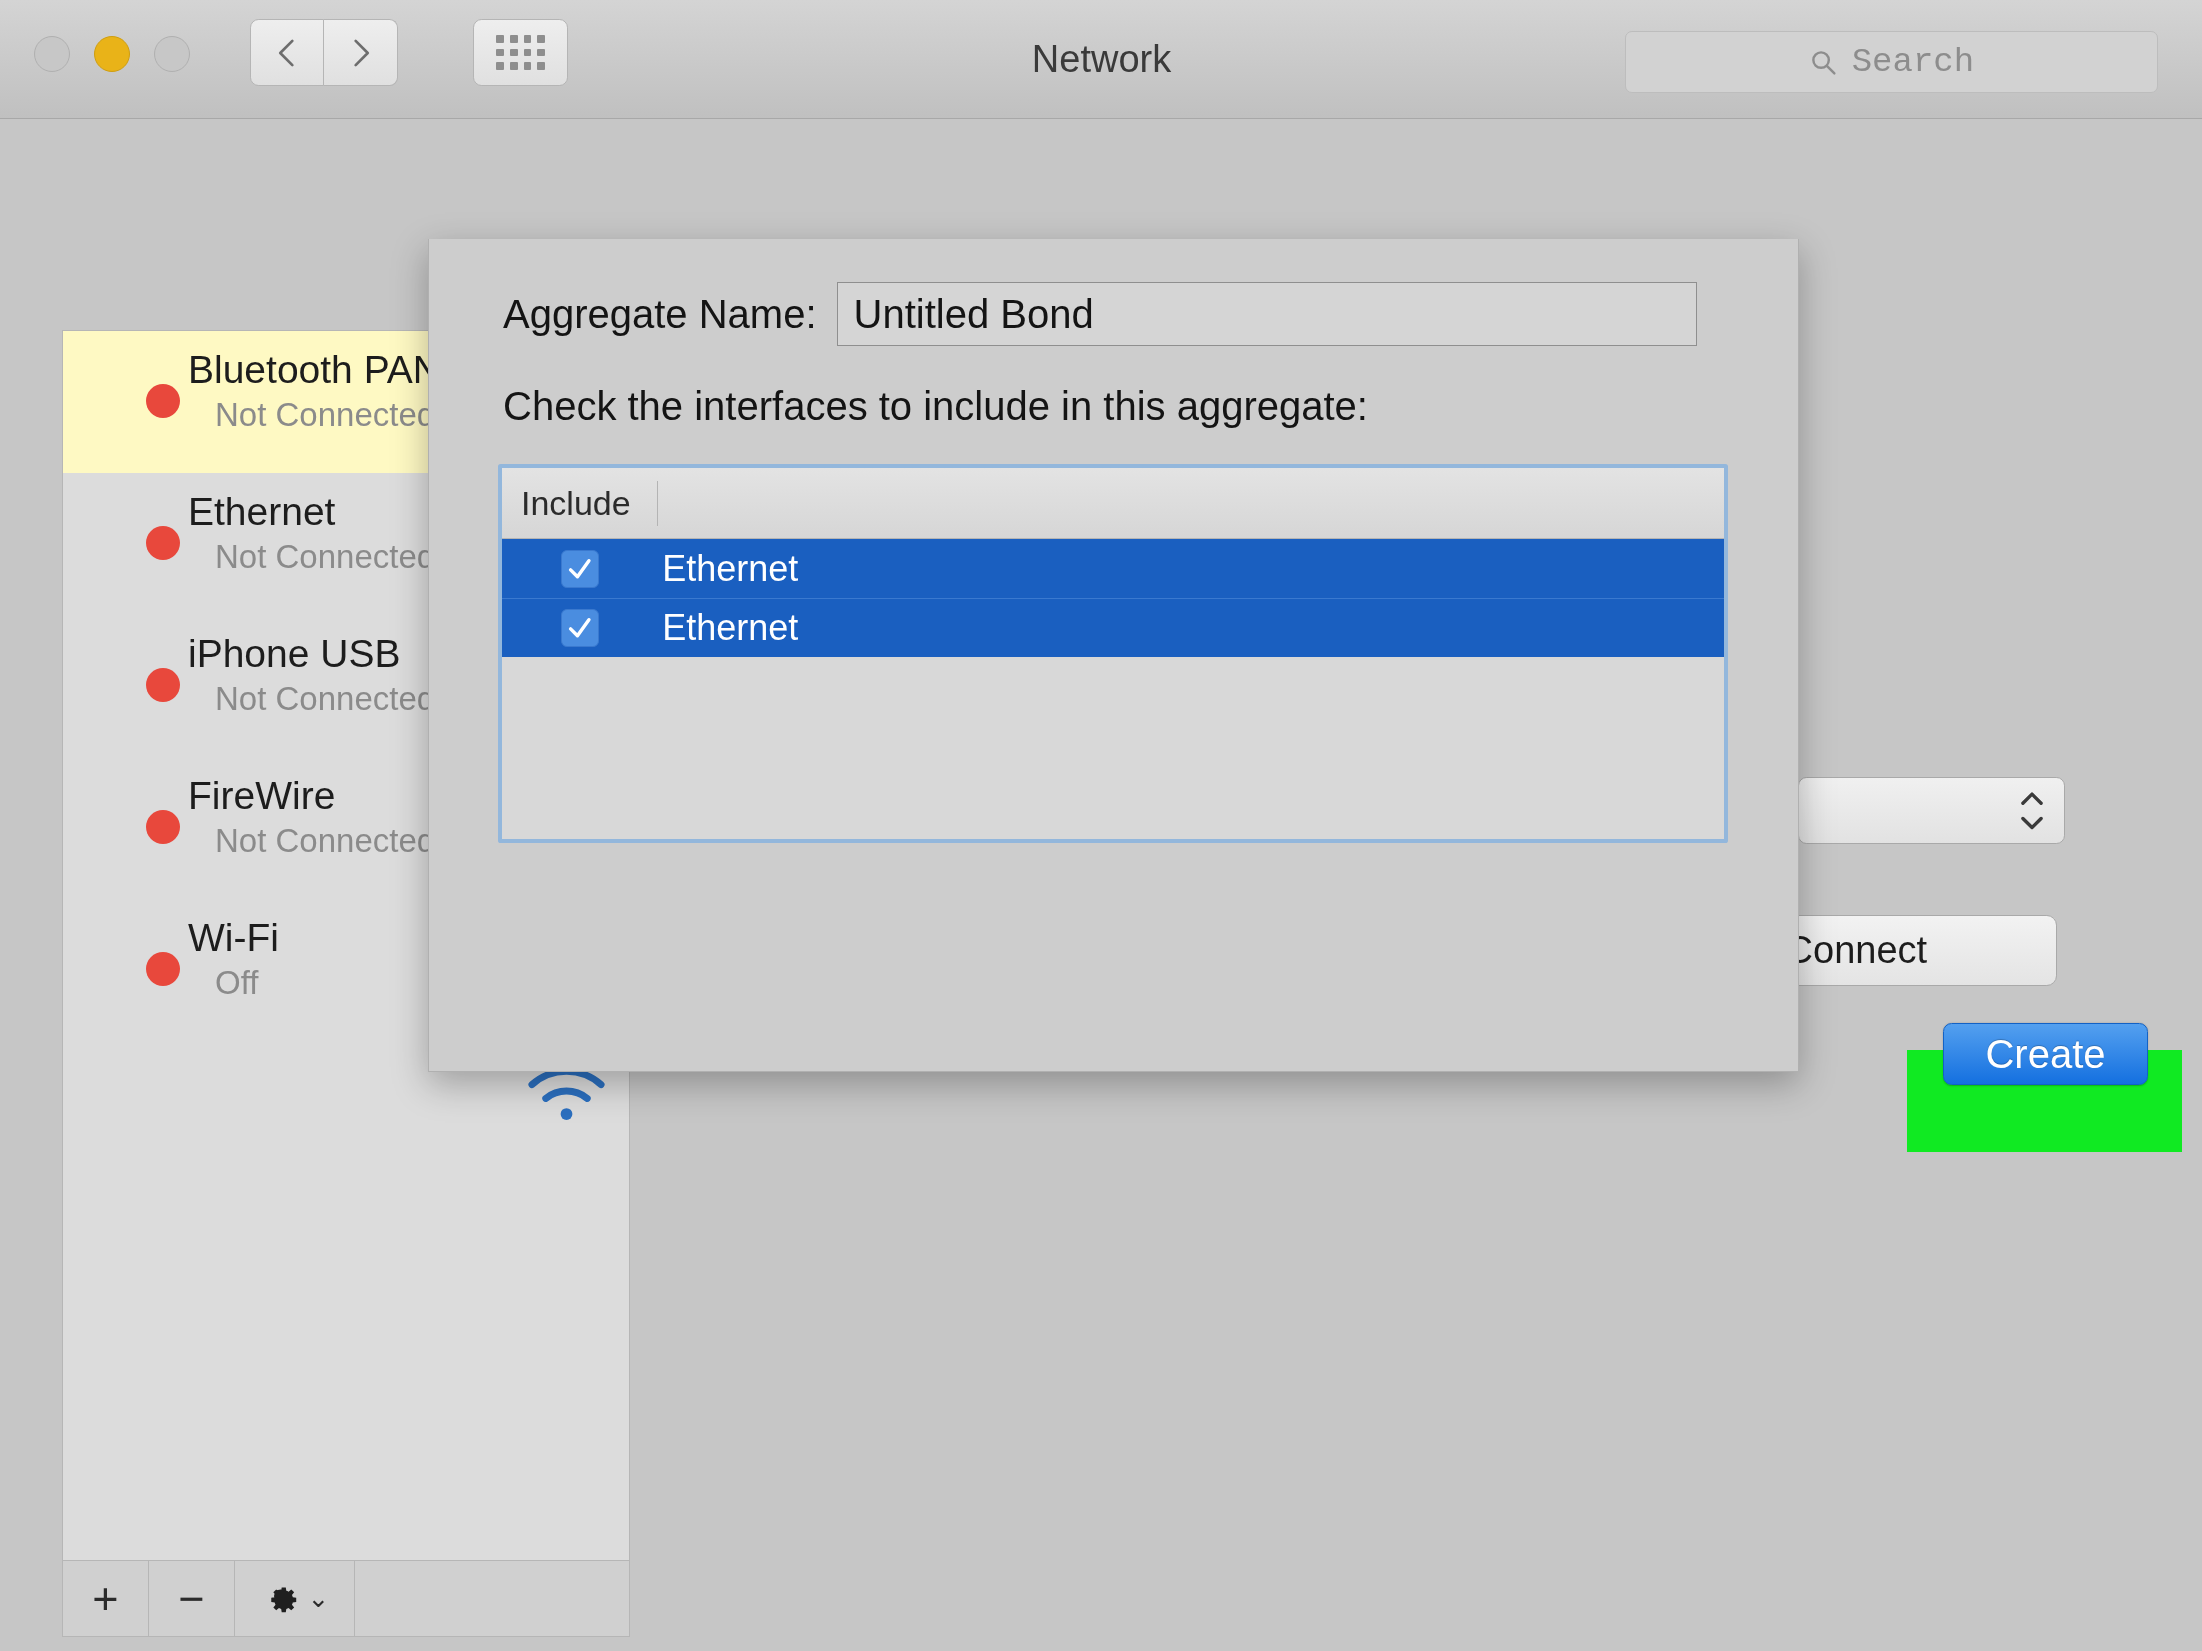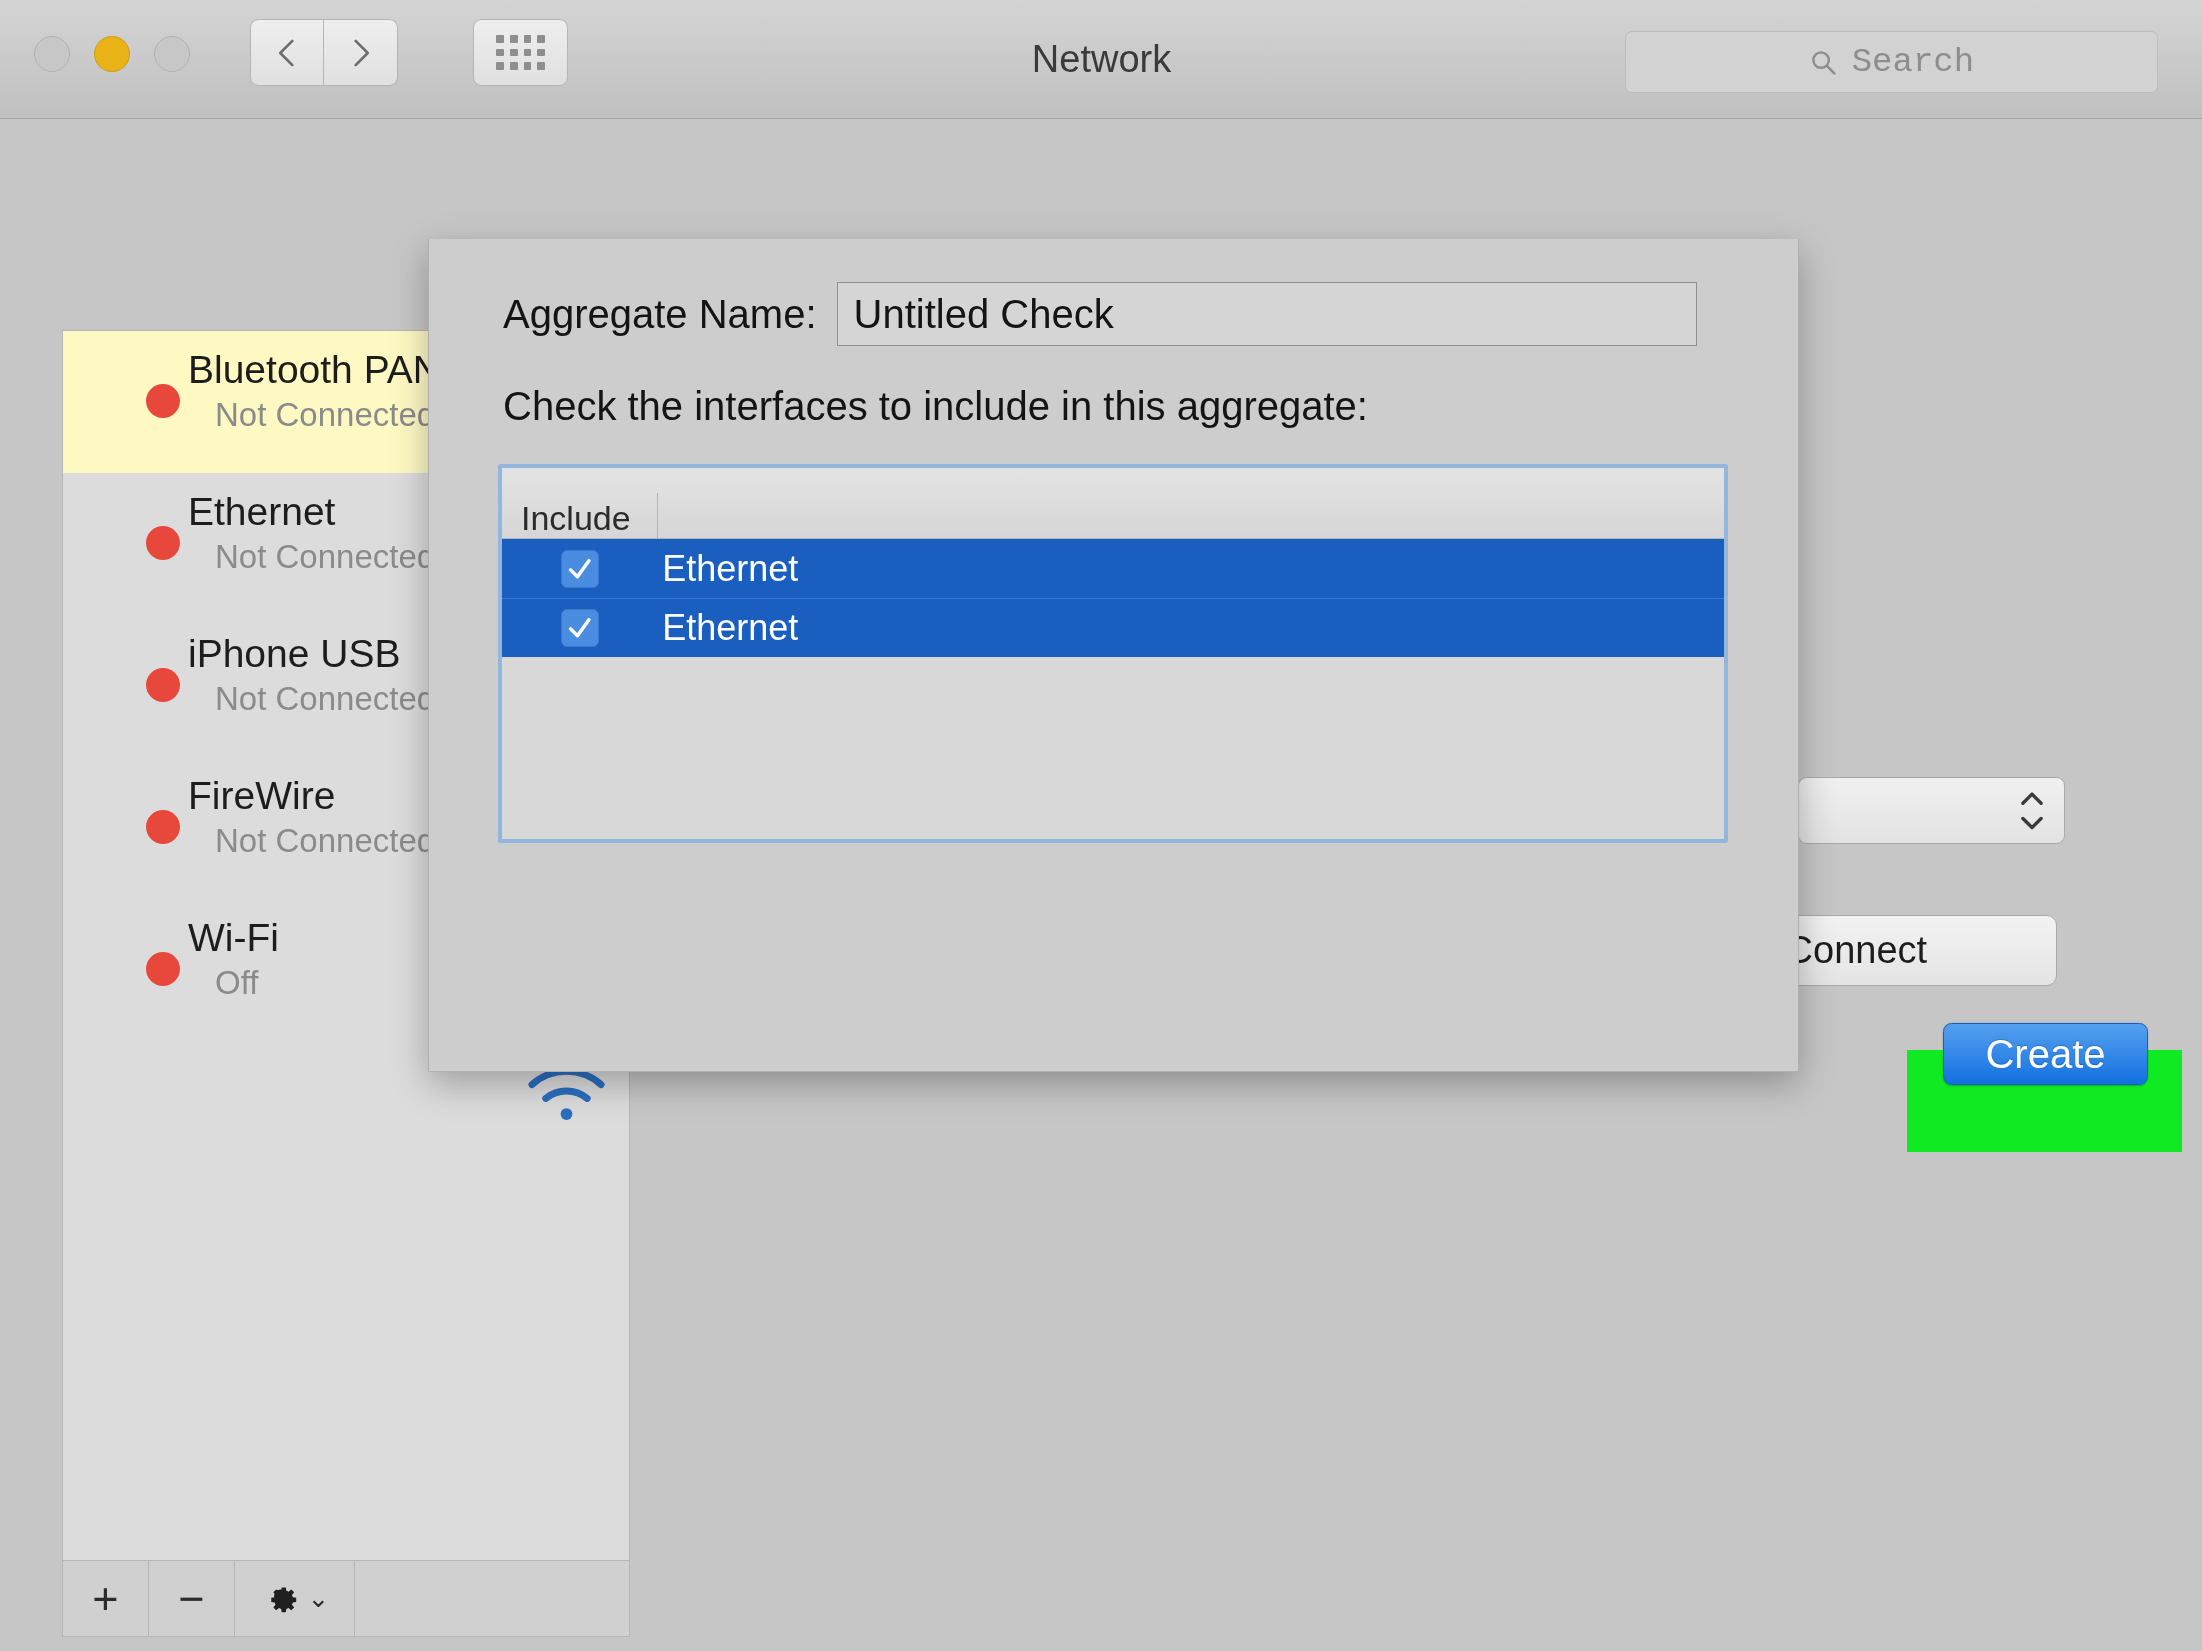--- a/index.html
+++ b/index.html
@@ -163,21 +163,21 @@
   .table-wrap {
     position: absolute; left: 69px; top: 225px;
     width: 1230px; height: 379px;
     background: #d8d8d8;
     border: 4.3px solid #93b7dc;
     border-radius: 2.6px;
   }
   .thead {
     height: 71px; background: linear-gradient(#e3e3e3, #d6d6d6);
     border-bottom: 0.9px solid #b4b4b4;
-    display: flex; align-items: flex-end;
+    display: flex; align-items: center;
     font-size: 34px; color: #2b2b2b;
   }
   .th-include { width: 155px; padding-left: 19px; }
   .th-sep { width: 0.9px; height: 45px; background: #b4b4b4; margin-right: 20.6px; }
   .th-interfaces { flex: 1; }
 
   .trow {
     height: 59px; display: flex; align-items: center;
     font-size: 36px;
   }
@@ -328,21 +328,21 @@
           </svg>
       </span>
     </div>
 
     <div class="connect-partial">Connect</div>
 
     <div class="sheet">
 
       <div class="row-name">
         <span class="lbl-aggregate">Aggregate Name:</span>
-        <div class="name-field">Untitled Check</div>
+        <div class="name-field">Untitled Bond</div>
       </div>
 
       <div class="instruction">Check the interfaces to include in this aggregate:</div>
 
       <div class="table-wrap">
         <div class="thead">
           <span class="th-include">Include</span>
           <span class="th-sep"></span>
         </div>
 

